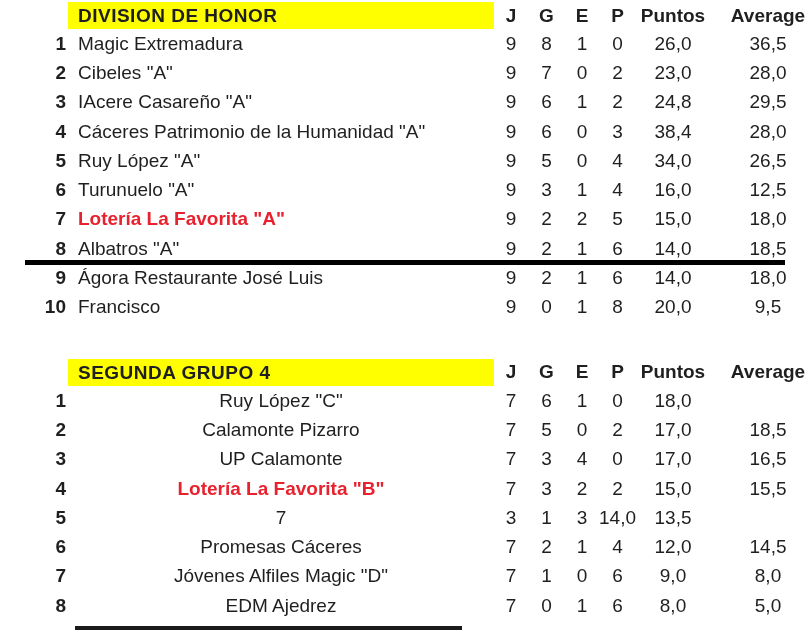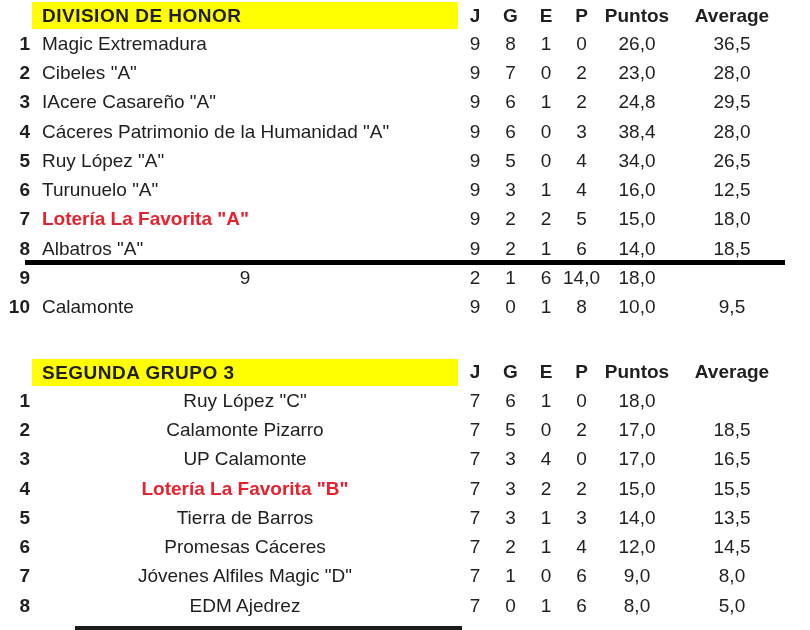--- a/index.html
+++ b/index.html
@@ -18,20 +18,21 @@
     font-size: 19px;
   }
   .standings-table { margin: 0; }
   .table-1 { margin-top: 2px; }
   .table-2 { margin-top: 37px; }
 
   .row {
     display: grid;
     grid-template-columns: 32px 426px 34px 37px 34px 37px 74px 116px;
     align-items: center;
+    padding-left: 36px;
   }
   .header-row { height: 27px; }
   .data-row { height: 29.3px; }
 
   .cell { white-space: nowrap; }
   .cell.pos {
     text-align: right;
     font-weight: bold;
     padding-right: 2px;
   }
@@ -170,44 +171,45 @@
           <div class="cell num">9</div>
           <div class="cell num">2</div>
           <div class="cell num">1</div>
           <div class="cell num">6</div>
           <div class="cell num">14,0</div>
           <div class="cell num">18,5</div>
         </div>
         <div class="divider"></div>
         <div class="row data-row">
           <div class="cell pos">9</div>
+          <div class="cell name">Ágora Restaurante José Luis</div>
           <div class="cell num">9</div>
           <div class="cell num">2</div>
           <div class="cell num">1</div>
           <div class="cell num">6</div>
           <div class="cell num">14,0</div>
           <div class="cell num">18,0</div>
         </div>
         <div class="row data-row">
           <div class="cell pos">10</div>
-          <div class="cell name">Calamonte</div>
+          <div class="cell name">Francisco</div>
           <div class="cell num">9</div>
           <div class="cell num">0</div>
           <div class="cell num">1</div>
           <div class="cell num">8</div>
-          <div class="cell num">10,0</div>
+          <div class="cell num">20,0</div>
           <div class="cell num">9,5</div>
         </div>
       </div>
   </section>
 
   <section class="standings-table table-2">
     <div class="row header-row">
       <div class="cell pos"></div>
-      <div class="cell name title-cell">SEGUNDA GRUPO 3</div>
+      <div class="cell name title-cell">SEGUNDA GRUPO 4</div>
       <div class="cell num col-h">J</div>
       <div class="cell num col-h">G</div>
       <div class="cell num col-h">E</div>
       <div class="cell num col-h">P</div>
       <div class="cell num col-h">Puntos</div>
       <div class="cell num col-h">Average</div>
     </div>
     <div class="rows-host">
         <div class="row data-row center-name">
           <div class="cell pos">1</div>
@@ -243,21 +245,20 @@
           <div class="cell name highlight">Lotería La Favorita "B"</div>
           <div class="cell num">7</div>
           <div class="cell num">3</div>
           <div class="cell num">2</div>
           <div class="cell num">2</div>
           <div class="cell num">15,0</div>
           <div class="cell num">15,5</div>
         </div>
         <div class="row data-row center-name">
           <div class="cell pos">5</div>
-          <div class="cell name">Tierra de Barros</div>
           <div class="cell num">7</div>
           <div class="cell num">3</div>
           <div class="cell num">1</div>
           <div class="cell num">3</div>
           <div class="cell num">14,0</div>
           <div class="cell num">13,5</div>
         </div>
         <div class="row data-row center-name">
           <div class="cell pos">6</div>
           <div class="cell name">Promesas Cáceres</div>

